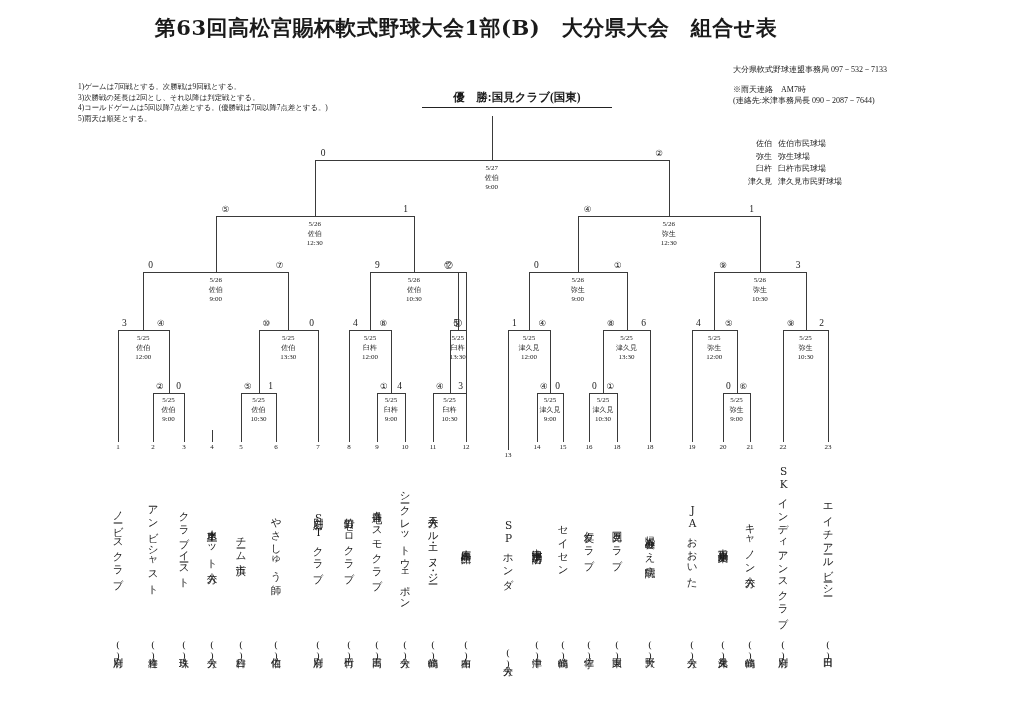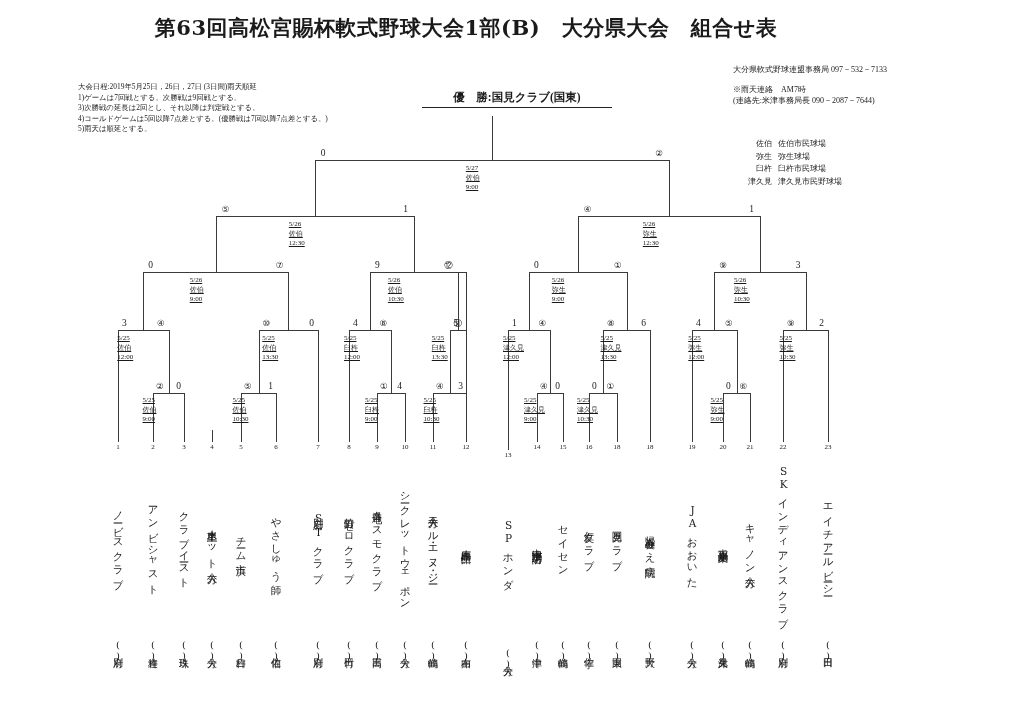--- a/index.html
+++ b/index.html
@@ -37,21 +37,21 @@
   .champ{
     left:422px;top:90px;width:190px;text-align:center;
     font-size:11.5px;font-weight:bold;border-bottom:1.6px solid #222;
     padding-bottom:2px;
   }
 
   
   .vline{background:#3a3a3a;width:1px;}
   .hline{background:#3a3a3a;height:1px;}
 
-  .gamebox{font-size:7px;line-height:9.6px;text-align:left;white-space:nowrap;text-decoration:underline;}
+  .gamebox{font-size:7px;line-height:9.6px;text-align:center;white-space:nowrap;}
   .gamebox .gl{display:block;}
 
   .score{font-size:9.5px;line-height:10px;white-space:nowrap;}
   .seed{font-size:8.5px;line-height:10px;white-space:nowrap;}
 
   
   .teamcol{
     width:26px;text-align:center;
   }
   .tnum{font-size:7px;line-height:8px;}
@@ -73,21 +73,20 @@
   .ttick{width:1px;height:12px;background:#3a3a3a;margin:0 auto 1px;}
 </style>
 </head>
 <body>
 
 <div id="stage">
 
   <div class="abs title">第63回高松宮賜杯軟式野球大会1部(B)　大分県大会　組合せ表</div>
 
   <div class="abs notes">
-    <div>大会日程:2019年5月25日，26日，27日 (3日間)雨天順延</div>
     <div>1)ゲームは7回戦とする。次勝戦は9回戦とする。</div>
     <div>3)次勝戦の延長は2回とし、それ以降は判定戦とする。</div>
     <div>4)コールドゲームは5回以降7点差とする。(優勝戦は7回以降7点差とする。)</div>
     <div>5)雨天は順延とする。</div>
   </div>
 
   <div class="abs contact">
     <div>大分県軟式野球連盟事務局  097－532－7133</div>
     <div class="gap"></div>
     <div>※雨天連絡　AM7時</div>

